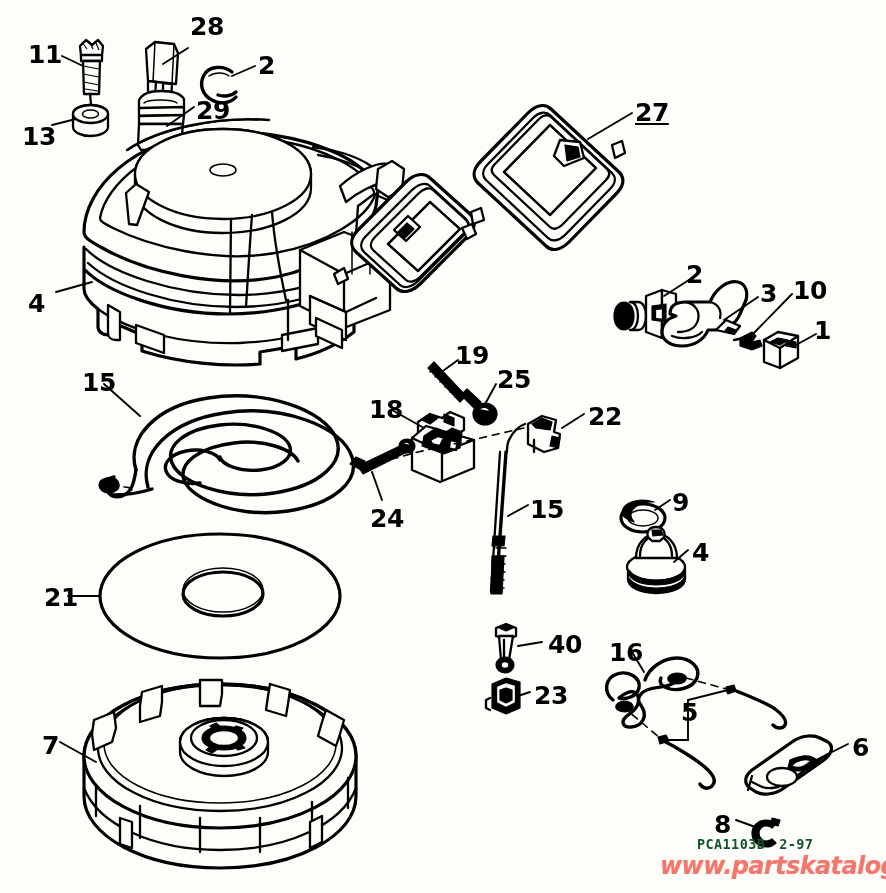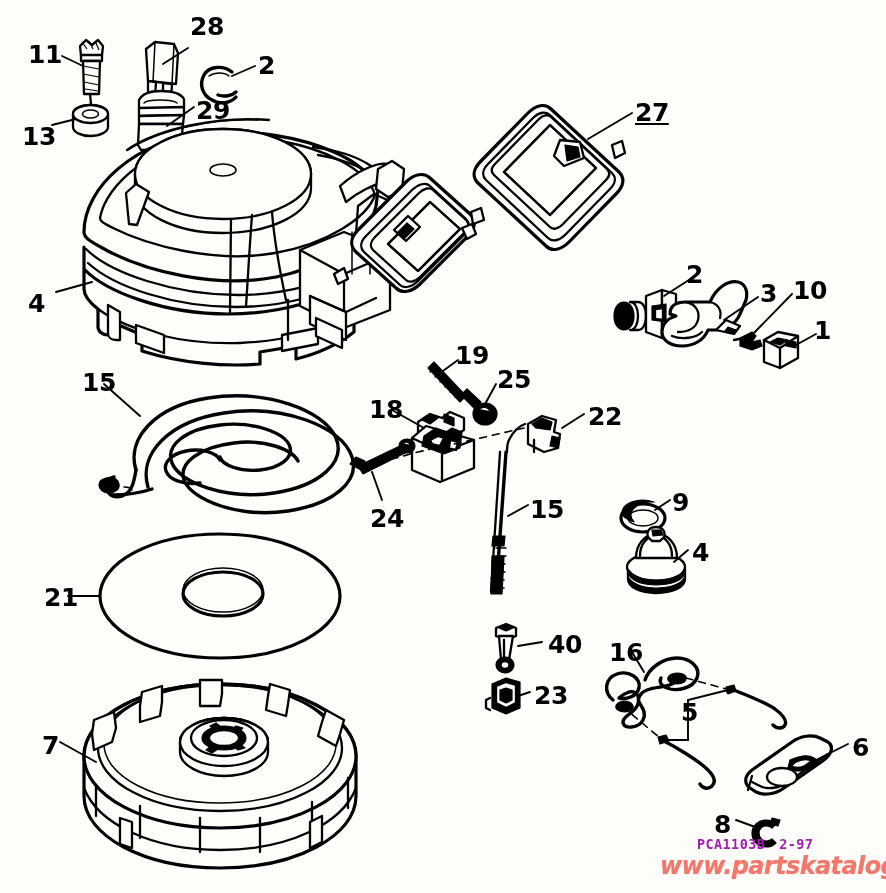--- a/index.html
+++ b/index.html
@@ -27,21 +27,21 @@
     white-space:nowrap;
     user-select:none;
   }
   #partcode{
     position:absolute;
     left:697px; top:836px;
     font-family:"DejaVu Sans Mono", monospace;
     font-size:13.5px;
     font-weight:700;
     letter-spacing:0.4px;
-    color:#a21caf;
+    color:#14532d;
     white-space:nowrap;
   }
   #partcode .gap{display:inline-block;width:14px;}
   #watermark{
     position:absolute;
     left:660px; top:852px;
     font-family:"DejaVu Sans", sans-serif;
     font-style:italic;
     font-weight:700;
     font-size:24px;

